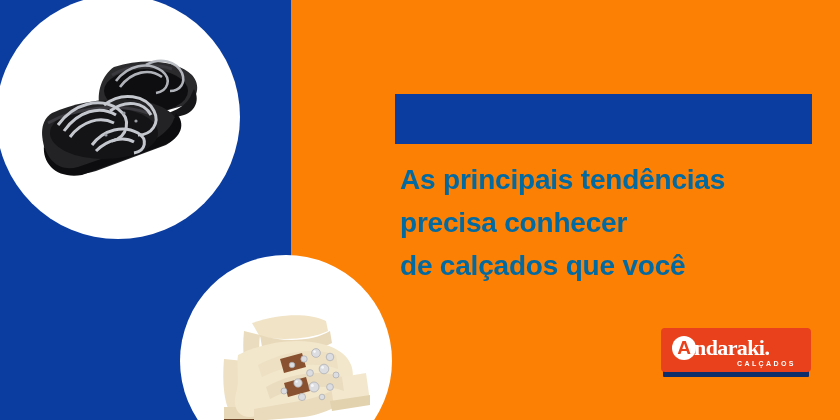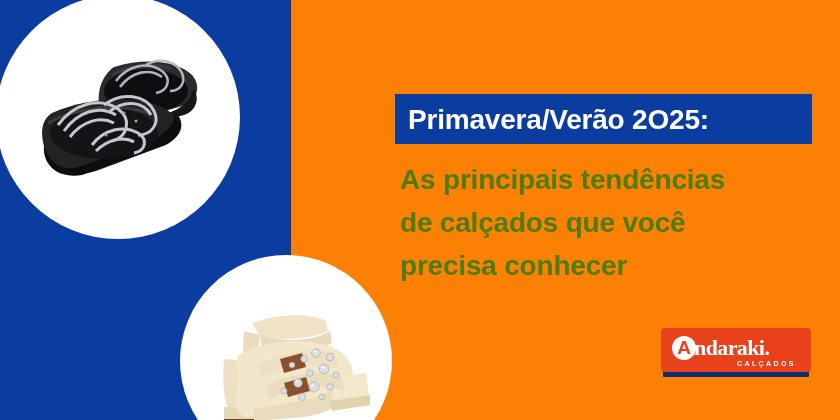--- a/index.html
+++ b/index.html
@@ -24,21 +24,21 @@
     position:absolute;left:395px;top:94px;width:417px;height:50px;
     background:#0b3da0;
   }
   .kicker-text{
     position:absolute;left:408px;top:99px;width:400px;height:41px;
     color:#ffffff;font-size:28px;font-weight:bold;line-height:41px;
     letter-spacing:-0.2px;white-space:nowrap;
   }
   .headline{
     position:absolute;left:400px;top:158px;width:425px;
-    color:#4d7c0f;font-size:28px;font-weight:bold;line-height:43px;
+    color:#0369a1;font-size:28px;font-weight:bold;line-height:43px;
     letter-spacing:-0.2px;
   }
   .headline div{white-space:nowrap;}
 
   
   .logo-wrap{position:absolute;left:661px;top:328px;width:150px;height:52px;}
   .logo-bar{
     position:absolute;left:2px;top:40px;width:146px;height:9px;
     background:#0e2d6b;border-radius:1px;
   }
@@ -159,26 +159,25 @@
           <circle cx="134.6" cy="96.6" r="1.3"></circle>
           <circle cx="142.6" cy="112.4" r="1.4"></circle>
           <circle cx="132.4" cy="130.4" r="1.5"></circle>
           <circle cx="116.6" cy="126.6" r="1.2"></circle>
         </g>
       </g>
     </svg>
   </div>
 
   <div class="kicker-band"></div>
-  <div class="kicker-text">Primavera/Verão 2O25:</div>
 
   <div class="headline">
     <div>As principais tendências</div>
+    <div>precisa conhecer</div>
     <div>de calçados que você</div>
-    <div>precisa conhecer</div>
   </div>
 
   <div class="logo-wrap">
     <div class="logo-bar"></div>
     <div class="logo-box">
       <div class="logo-mark">A</div>
       <div class="logo-word">ndaraki.</div>
       <div class="logo-sub">CALÇADOS</div>
     </div>
   </div>

